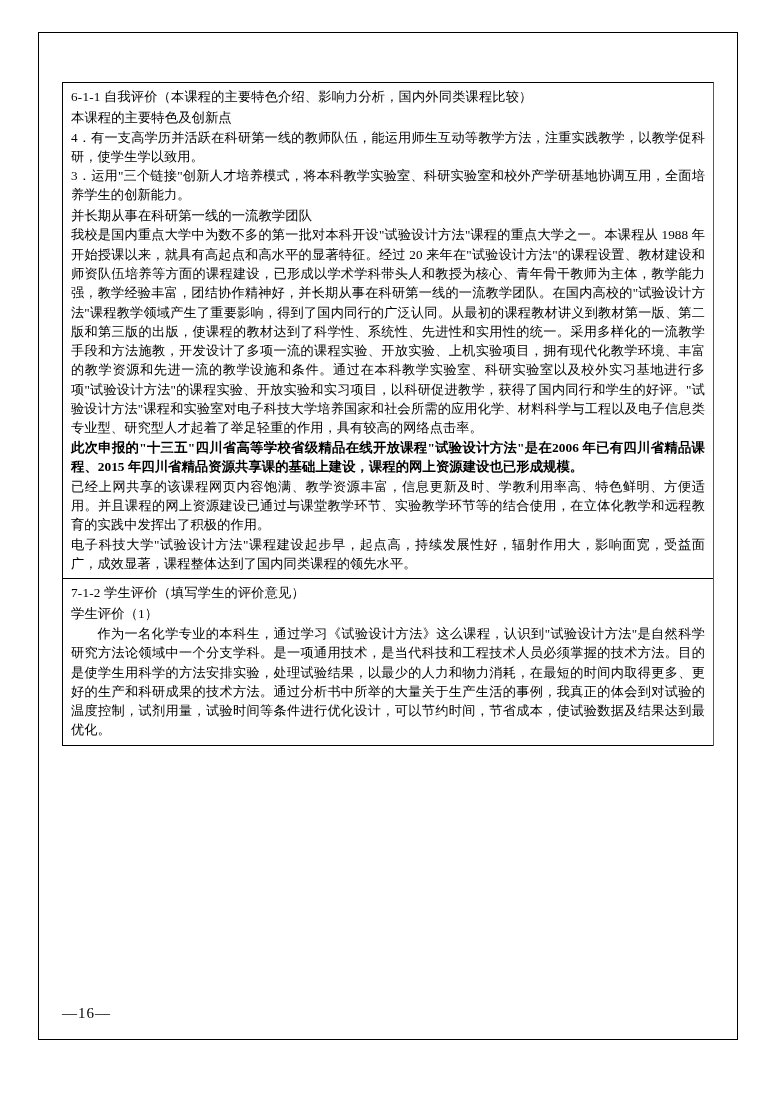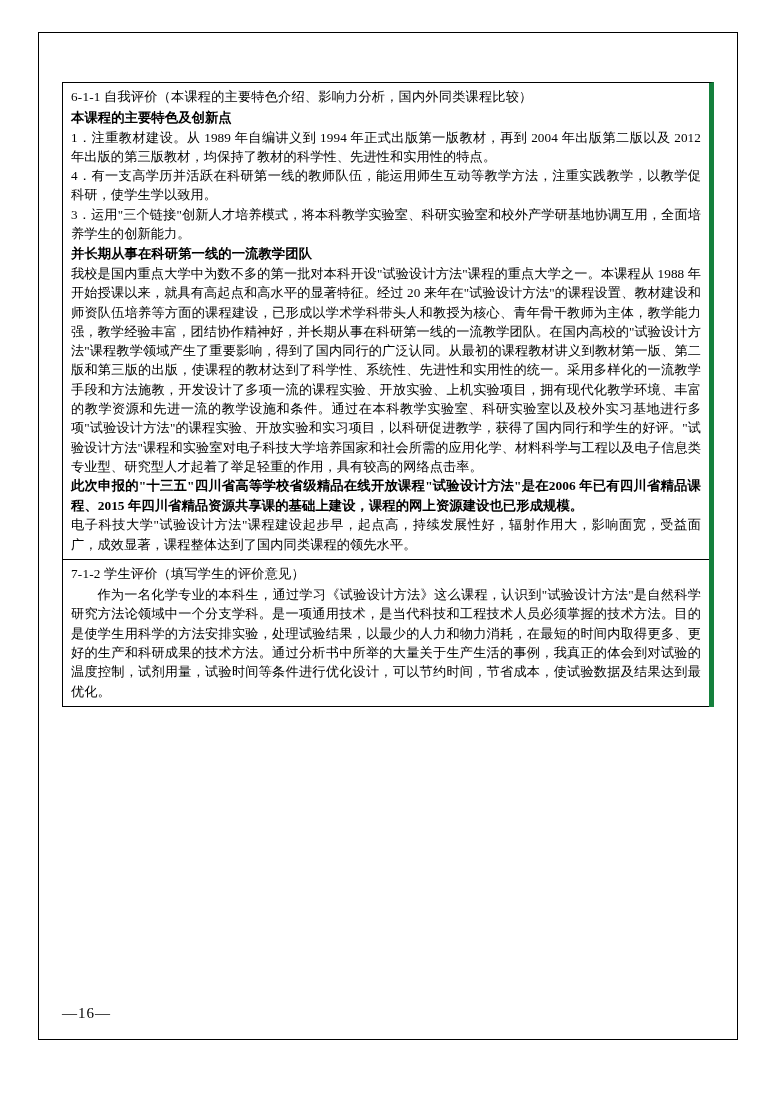--- a/index.html
+++ b/index.html
@@ -32,21 +32,21 @@
     border: 1px solid #000;
     box-sizing: border-box;
   }
   .content-frame {
     position: absolute;
     left: 62px;
     top: 82px;
     width: 652px;
     box-sizing: border-box;
     border-left: 1px solid #000;
-    border-right: 5px solid #15803d;
+    border-right: 1px solid #15803d;
     border-top: 1px solid #000;
   }
   .section {
     border-bottom: 1px solid #000;
     padding: 3px 8px 5px 8px;
     box-sizing: border-box;
   }
   .sec-title {
     font-size: 13.2px;
     line-height: 19px;
@@ -66,21 +66,21 @@
     font-size: 13.4px;
     line-height: 19.6px;
     font-weight: bold;
     text-align: justify;
     text-justify: inter-ideograph;
   }
   p.head-bold {
     margin: 1px 0 0 0;
     font-size: 13.4px;
     line-height: 19.6px;
-    font-weight: bold;
+    font-weight: normal;
   }
   p.indent {
     text-indent: 2em;
   }
   .page-number {
     position: absolute;
     left: 62px;
     top: 1005px;
     font-size: 15px;
     letter-spacing: 1px;
@@ -91,31 +91,32 @@
 
 <div class="page">
 
   <div class="outer-frame"></div>
 
   <div class="content-frame">
 
     <div class="section">
       <div class="sec-title">6-1-1  自我评价（本课程的主要特色介绍、影响力分析，国内外同类课程比较）</div>
       <p class="head-bold">本课程的主要特色及创新点</p>
-      <p class="para">1．注重教材建设。从 1989 年自编讲义到 1994 年正式出版第一版教材，再到 2004 年出版第二版以及 2012 年出版的第三版教材，均保持了教材的科学性、先进性和实用性的特点。</p>
       <p class="para">4．有一支高学历并活跃在科研第一线的教师队伍，能运用师生互动等教学方法，注重实践教学，以教学促科研，使学生学以致用。</p>
       <p class="para">3．运用"三个链接"创新人才培养模式，将本科教学实验室、科研实验室和校外产学研基地协调互用，全面培养学生的创新能力。</p>
       <p class="head-bold">并长期从事在科研第一线的一流教学团队</p>
       <p class="para">我校是国内重点大学中为数不多的第一批对本科开设"试验设计方法"课程的重点大学之一。本课程从 1988 年开始授课以来，就具有高起点和高水平的显著特征。经过 20 来年在"试验设计方法"的课程设置、教材建设和师资队伍培养等方面的课程建设，已形成以学术学科带头人和教授为核心、青年骨干教师为主体，教学能力强，教学经验丰富，团结协作精神好，并长期从事在科研第一线的一流教学团队。在国内高校的"试验设计方法"课程教学领域产生了重要影响，得到了国内同行的广泛认同。从最初的课程教材讲义到教材第一版、第二版和第三版的出版，使课程的教材达到了科学性、系统性、先进性和实用性的统一。采用多样化的一流教学手段和方法施教，开发设计了多项一流的课程实验、开放实验、上机实验项目，拥有现代化教学环境、丰富的教学资源和先进一流的教学设施和条件。通过在本科教学实验室、科研实验室以及校外实习基地进行多项"试验设计方法"的课程实验、开放实验和实习项目，以科研促进教学，获得了国内同行和学生的好评。"试验设计方法"课程和实验室对电子科技大学培养国家和社会所需的应用化学、材料科学与工程以及电子信息类专业型、研究型人才起着了举足轻重的作用，具有较高的网络点击率。</p>
       <p class="para-bold">此次申报的"十三五"四川省高等学校省级精品在线开放课程"试验设计方法"是在2006 年已有四川省精品课程、2015 年四川省精品资源共享课的基础上建设，课程的网上资源建设也已形成规模。</p>
+      <p class="para">已经上网共享的该课程网页内容饱满、教学资源丰富，信息更新及时、学教利用率高、特色鲜明、方便适用。并且课程的网上资源建设已通过与课堂教学环节、实验教学环节等的结合使用，在立体化教学和远程教育的实践中发挥出了积极的作用。</p>
       <p class="para">电子科技大学"试验设计方法"课程建设起步早，起点高，持续发展性好，辐射作用大，影响面宽，受益面广，成效显著，课程整体达到了国内同类课程的领先水平。</p>
     </div>
 
     <div class="section">
       <div class="sec-title">7-1-2  学生评价（填写学生的评价意见）</div>
+      <p class="head-bold">学生评价（1）</p>
       <p class="para indent">作为一名化学专业的本科生，通过学习《试验设计方法》这么课程，认识到"试验设计方法"是自然科学研究方法论领域中一个分支学科。是一项通用技术，是当代科技和工程技术人员必须掌握的技术方法。目的是使学生用科学的方法安排实验，处理试验结果，以最少的人力和物力消耗，在最短的时间内取得更多、更好的生产和科研成果的技术方法。通过分析书中所举的大量关于生产生活的事例，我真正的体会到对试验的温度控制，试剂用量，试验时间等条件进行优化设计，可以节约时间，节省成本，使试验数据及结果达到最优化。</p>
     </div>
 
   </div>
 
   <div class="page-number">—16—</div>
 
 </div>
 
 </body></html>

